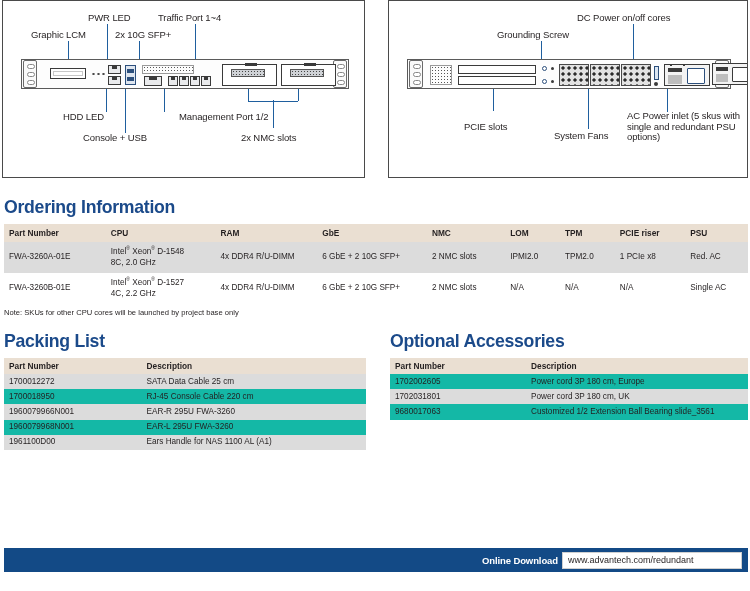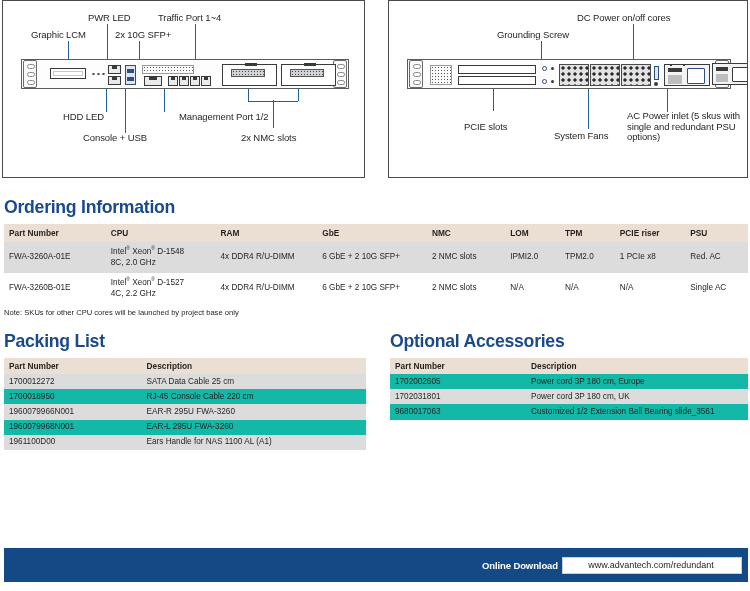--- a/index.html
+++ b/index.html
@@ -222,23 +222,22 @@
     padding: 2.6px 5px;
     line-height: 10px;
   }
   table.lt tr.odd td  { background: #dcdcdc; }
   table.lt tr.even td { background: #14b8a6; }
   table.lt .c-pn { width: 38%; }
 
   
   .footer {
     position: absolute; left: 4px; top: 548px;
-    width: 744px; height: 34px;
+    width: 744px; height: 24px;
     background: #134a86;
-    text-align: center;
   }
   .footer-inner {
     position: absolute; right: 6px; top: 0; height: 100%;
     display: flex; align-items: center; gap: 4px;
   }
   .footer-label {
     color: #ffffff; font-weight: bold; font-size: 9.5px;
     letter-spacing: -0.1px;
   }
   .footer-url {

